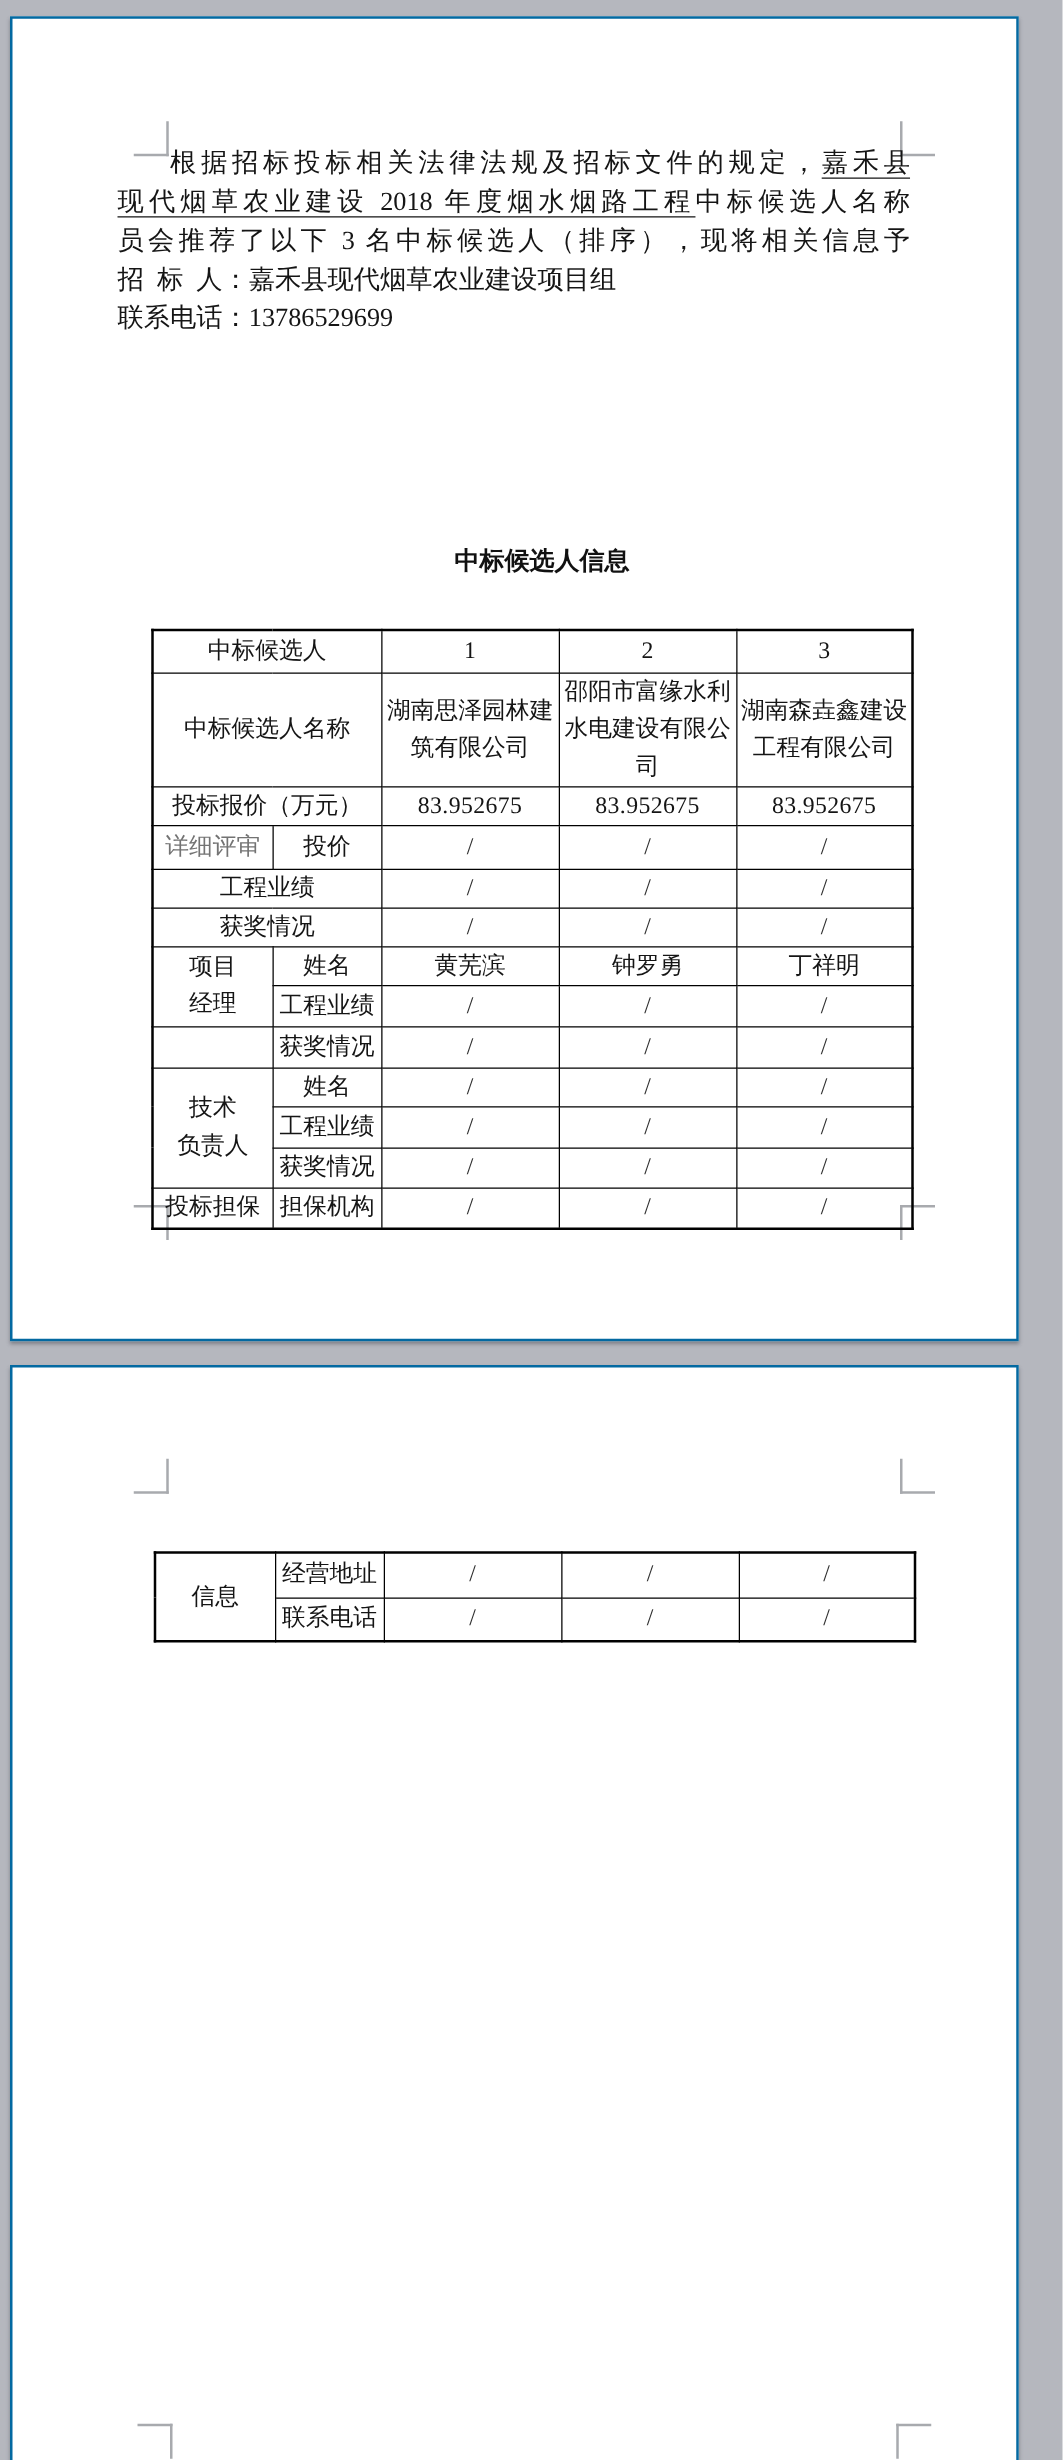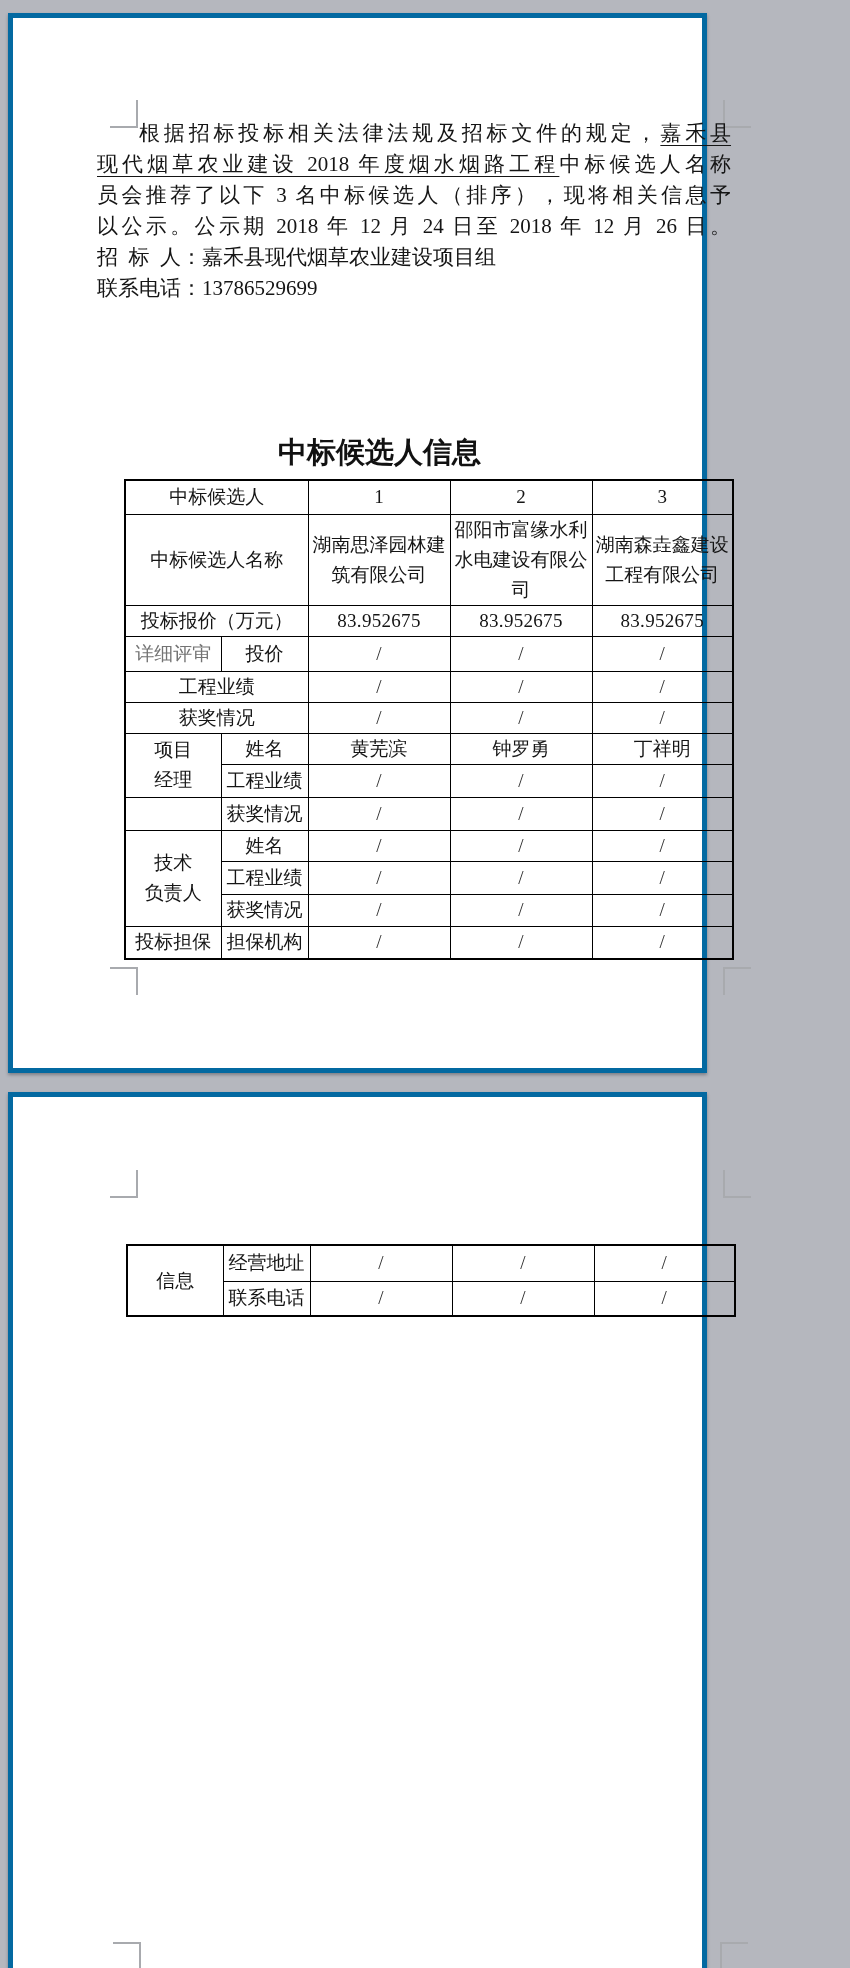--- a/index.html
+++ b/index.html
@@ -3,48 +3,48 @@
 <meta charset="utf-8">
 <style>
   html,body{margin:0;padding:0;}
   body{
     width:850px;height:1968px;position:relative;overflow:hidden;
     background:#b5b7be;
     font-family:"Liberation Serif","DejaVu Serif",serif;
     color:#151515;
   }
   .page{
-    position:absolute;left:8px;width:699px;background:#ffffff;
-    border:5px solid #0369a1;box-sizing:border-box;
+    position:absolute;left:8px;width:807px;background:#ffffff;
+    border:2px solid #0369a1;box-sizing:border-box;
     box-shadow:0 2px 3px rgba(60,62,70,.45);
   }
   #page1{top:13px;height:1060px;}
   #page2{top:1092px;height:900px;}
   
   .mark{position:absolute;width:26px;height:26px;border:0 solid #a8aaae;}
   .mark.tl{border-right-width:2px;border-bottom-width:2px;}
   .mark.tr{border-left-width:2px;border-bottom-width:2px;}
   .mark.bl{border-right-width:2px;border-top-width:2px;}
   .mark.br{border-left-width:2px;border-top-width:2px;}
   
   .para{position:absolute;left:84px;top:100px;width:634px;font-size:21px;}
   .line{height:31px;line-height:31px;white-space:pre-wrap;}
   .line.j{text-align:justify;text-align-last:justify;white-space:normal;}
   .line.ind{text-indent:42px;}
   .u{text-decoration:underline;text-decoration-thickness:1px;text-underline-offset:5px;}
   
   .sec-title{
     position:absolute;top:419px;left:0;width:100%;box-sizing:border-box;padding-left:44px;
     text-align:center;font-family:"Liberation Sans","DejaVu Sans",sans-serif;
-    font-weight:bold;font-size:29px;line-height:31px;color:#111;
+    font-weight:bold;font-size:20px;line-height:31px;color:#111;
   }
   
   table.doc{border-collapse:collapse;table-layout:fixed;position:absolute;
     border:2px solid #000;}
-  #tbl1{left:111px;top:461px;width:608px;}
+  #tbl1{left:111px;top:488px;width:608px;}
   #tbl2{left:113px;top:107px;width:608px;margin-top:40px;}
   table.doc td{
     border:1px solid #000;text-align:center;vertical-align:middle;
     font-size:19px;line-height:30px;padding:0 3px;overflow:hidden;
   }
   td.grp{white-space:pre-line;line-height:32px;}
   td.ghost{color:#737373;font-size:17px;padding:0;}
   td.slash{color:#2e2e2e;}
   td.num{font-size:19px;letter-spacing:.3px;}
 </style>
@@ -54,21 +54,20 @@
 <div class="page" id="page1">
   <div class="mark tl" style="left:97px;top:82px;"></div>
   <div class="mark tr" style="left:710px;top:82px;"></div>
   <div class="mark bl" style="left:97px;top:949px;"></div>
   <div class="mark br" style="left:710px;top:949px;"></div>
 
   <div class="para">
     <div class="line j ind"><span>根据招标投标相关法律法规及招标文件的规定，</span><span class="u">嘉禾县</span></div>
     <div class="line j"><span class="u">现代烟草农业建设 2018 年度烟水烟路工程</span><span>中标候选人名称</span></div>
     <div class="line j"><span>员会推荐了以下 3 名中标候选人（排序），现将相关信息予</span></div>
-    <div class="line j"><span>以公示。公示期 2018 年 12 月 24 日至 2018 年 12 月 26 日。</span></div>
     <div class="line"><span>招  标  人：嘉禾县现代烟草农业建设项目组</span></div>
     <div class="line"><span>联系电话：13786529699</span></div>
   </div>
 
   <div class="sec-title">中标候选人信息</div>
 
   <table class="doc" id="tbl1">
     <colgroup>
         <col style="width:96px">
         <col style="width:87px">

